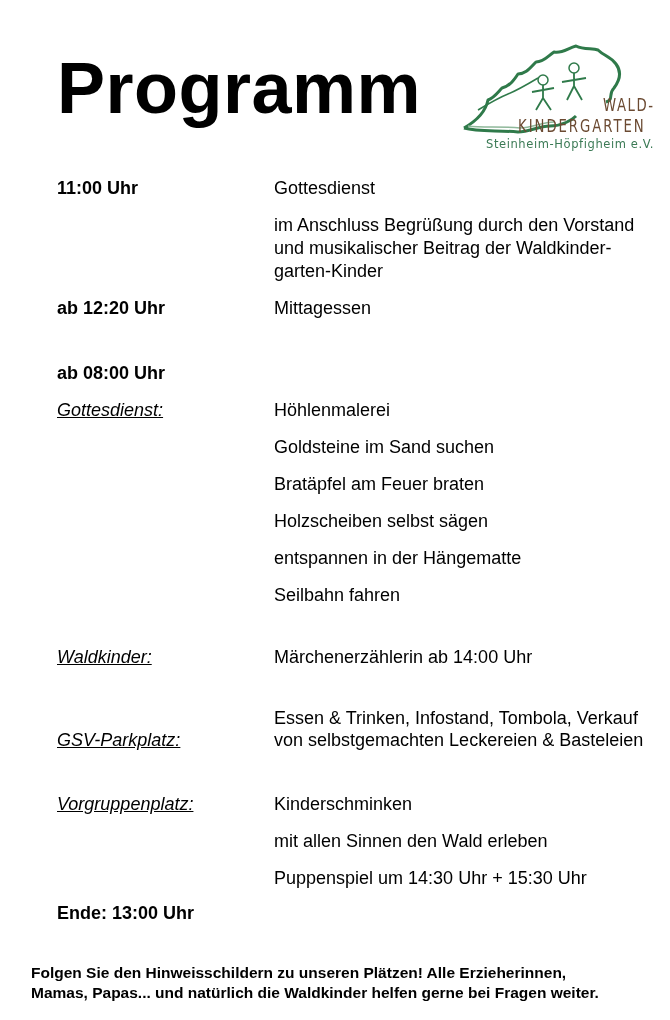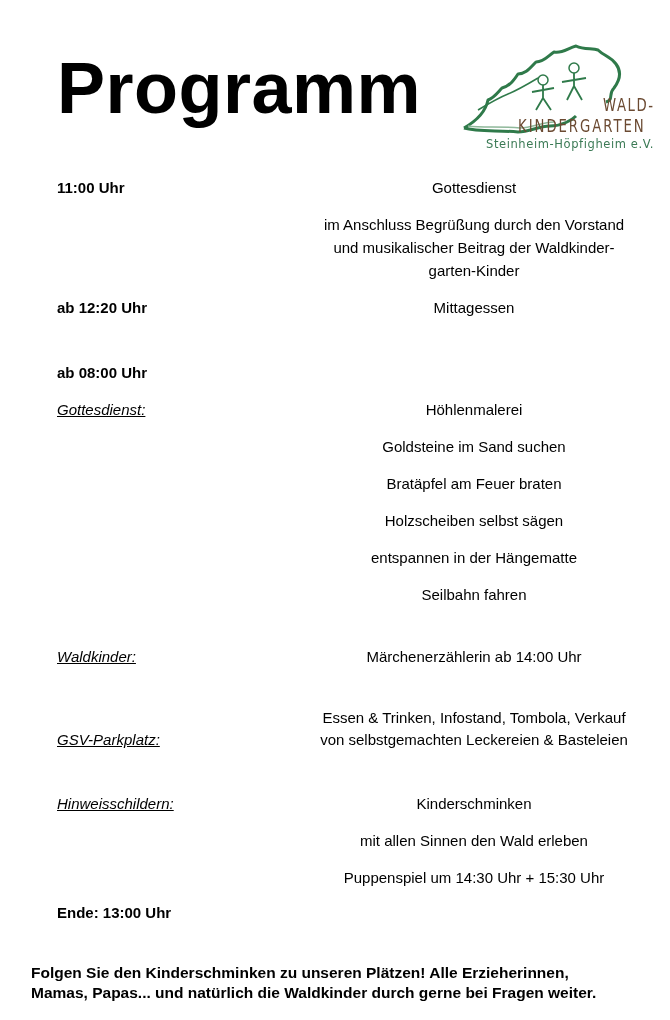--- a/index.html
+++ b/index.html
@@ -18,21 +18,21 @@
       color: #6b4a32; font-family: "DejaVu Sans", sans-serif; transform: scaleX(0.78); transform-origin: left top;
     }
     .logo-kinder {
       position: absolute; left: 518px; top: 116px; font-size: 17px; letter-spacing: 2.5px;
       color: #6b4a32; font-family: "DejaVu Sans", sans-serif; transform: scaleX(0.78); transform-origin: left top;
     }
     .logo-sub {
       position: absolute; left: 486px; top: 137px; font-size: 11.5px; letter-spacing: 0.6px;
       color: #3b7a55; font-family: "DejaVu Sans", sans-serif;
     }
-    .row { position: absolute; font-size: 15px; line-height: 22px; text-align: center; }
+    .row { position: absolute; font-size: 18px; line-height: 22px; }
     .left { left: 57px; }
     .right { left: 274px; width: 400px; white-space: nowrap; }
     .bold { font-weight: bold; }
     .place { font-style: italic; text-decoration: underline; }
     .footer {
       position: absolute; left: 31px; top: 963px; font-size: 15.5px; font-weight: bold;
       line-height: 20px; white-space: nowrap;
     }
   </style>
 </head>
@@ -76,23 +76,23 @@
 <div class="row right" style="top:547px">entspannen in der Hängematte</div>
 <div class="row right" style="top:584px">Seilbahn fahren</div>
 
 <div class="row left place" style="top:646px">Waldkinder:</div>
 <div class="row right" style="top:646px">Märchenerzählerin ab 14:00 Uhr</div>
 
 <div class="row left place" style="top:729px">GSV-Parkplatz:</div>
 <div class="row right" style="top:707px">Essen &amp; Trinken, Infostand, Tombola, Verkauf</div>
 <div class="row right" style="top:729px">von selbstgemachten Leckereien &amp; Basteleien</div>
 
-<div class="row left place" style="top:793px">Hinweisschildern:</div>
+<div class="row left place" style="top:793px">Vorgruppenplatz:</div>
 <div class="row right" style="top:793px">Kinderschminken</div>
 <div class="row right" style="top:830px">mit allen Sinnen den Wald erleben</div>
 <div class="row right" style="top:867px">Puppenspiel um 14:30 Uhr + 15:30 Uhr</div>
 
 <div class="row left bold" style="top:902px">Ende: 13:00 Uhr</div>
 
 <div class="footer">
-  <div>Folgen Sie den Kinderschminken zu unseren Plätzen! Alle Erzieherinnen,</div>
-  <div>Mamas, Papas... und natürlich die Waldkinder durch gerne bei Fragen weiter.</div>
+  <div>Folgen Sie den Hinweisschildern zu unseren Plätzen! Alle Erzieherinnen,</div>
+  <div>Mamas, Papas... und natürlich die Waldkinder helfen gerne bei Fragen weiter.</div>
 </div>
 
 </body></html>

